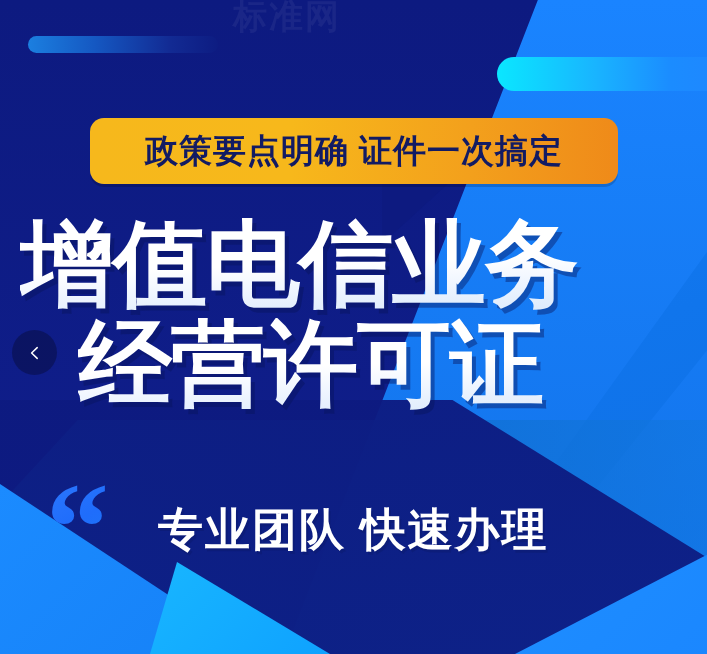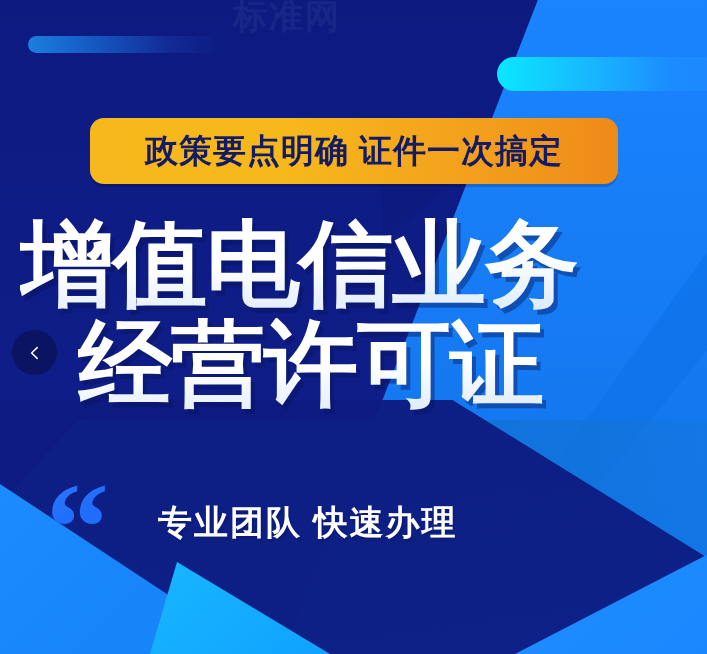--- a/index.html
+++ b/index.html
@@ -195,21 +195,21 @@
     background: linear-gradient(150deg, #2f79ff 0%, #1f6dfb 45%, #1a7ef5 100%);
     -webkit-background-clip: text;
     background-clip: text;
   }
 
   
   .subtitle {
     position: absolute;
     left: 158px;
     top: 500px;
-    font-size: 34px;
+    font-size: 45px;
     font-weight: 700;
     color: #ffffff;
     letter-spacing: 2px;
     white-space: nowrap;
     text-shadow: 2px 3px 0 rgba(10,22,95,0.30);
   }
 
   
   .carousel-prev {
     position: absolute;

